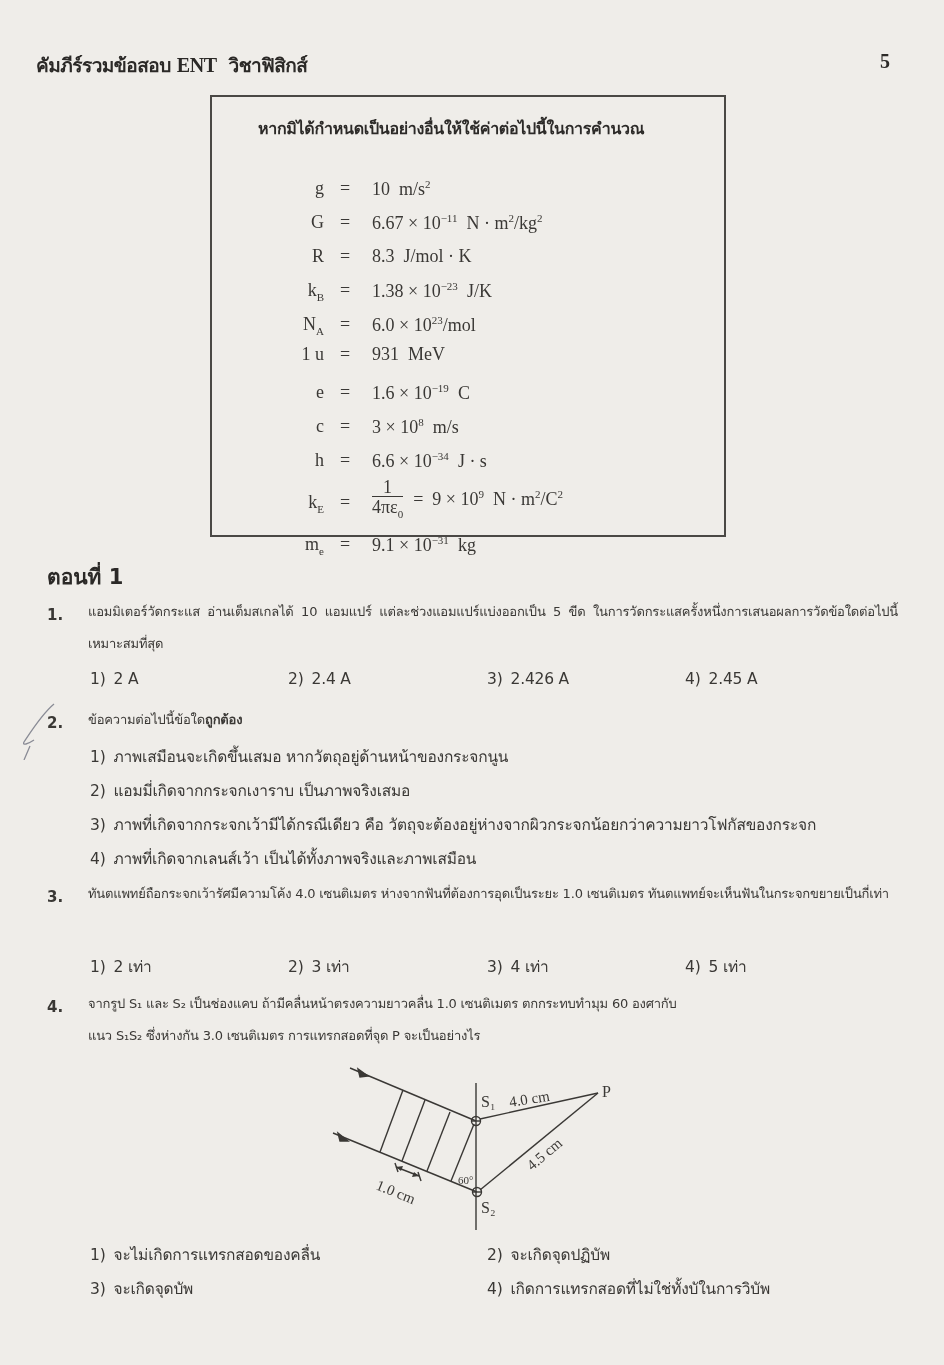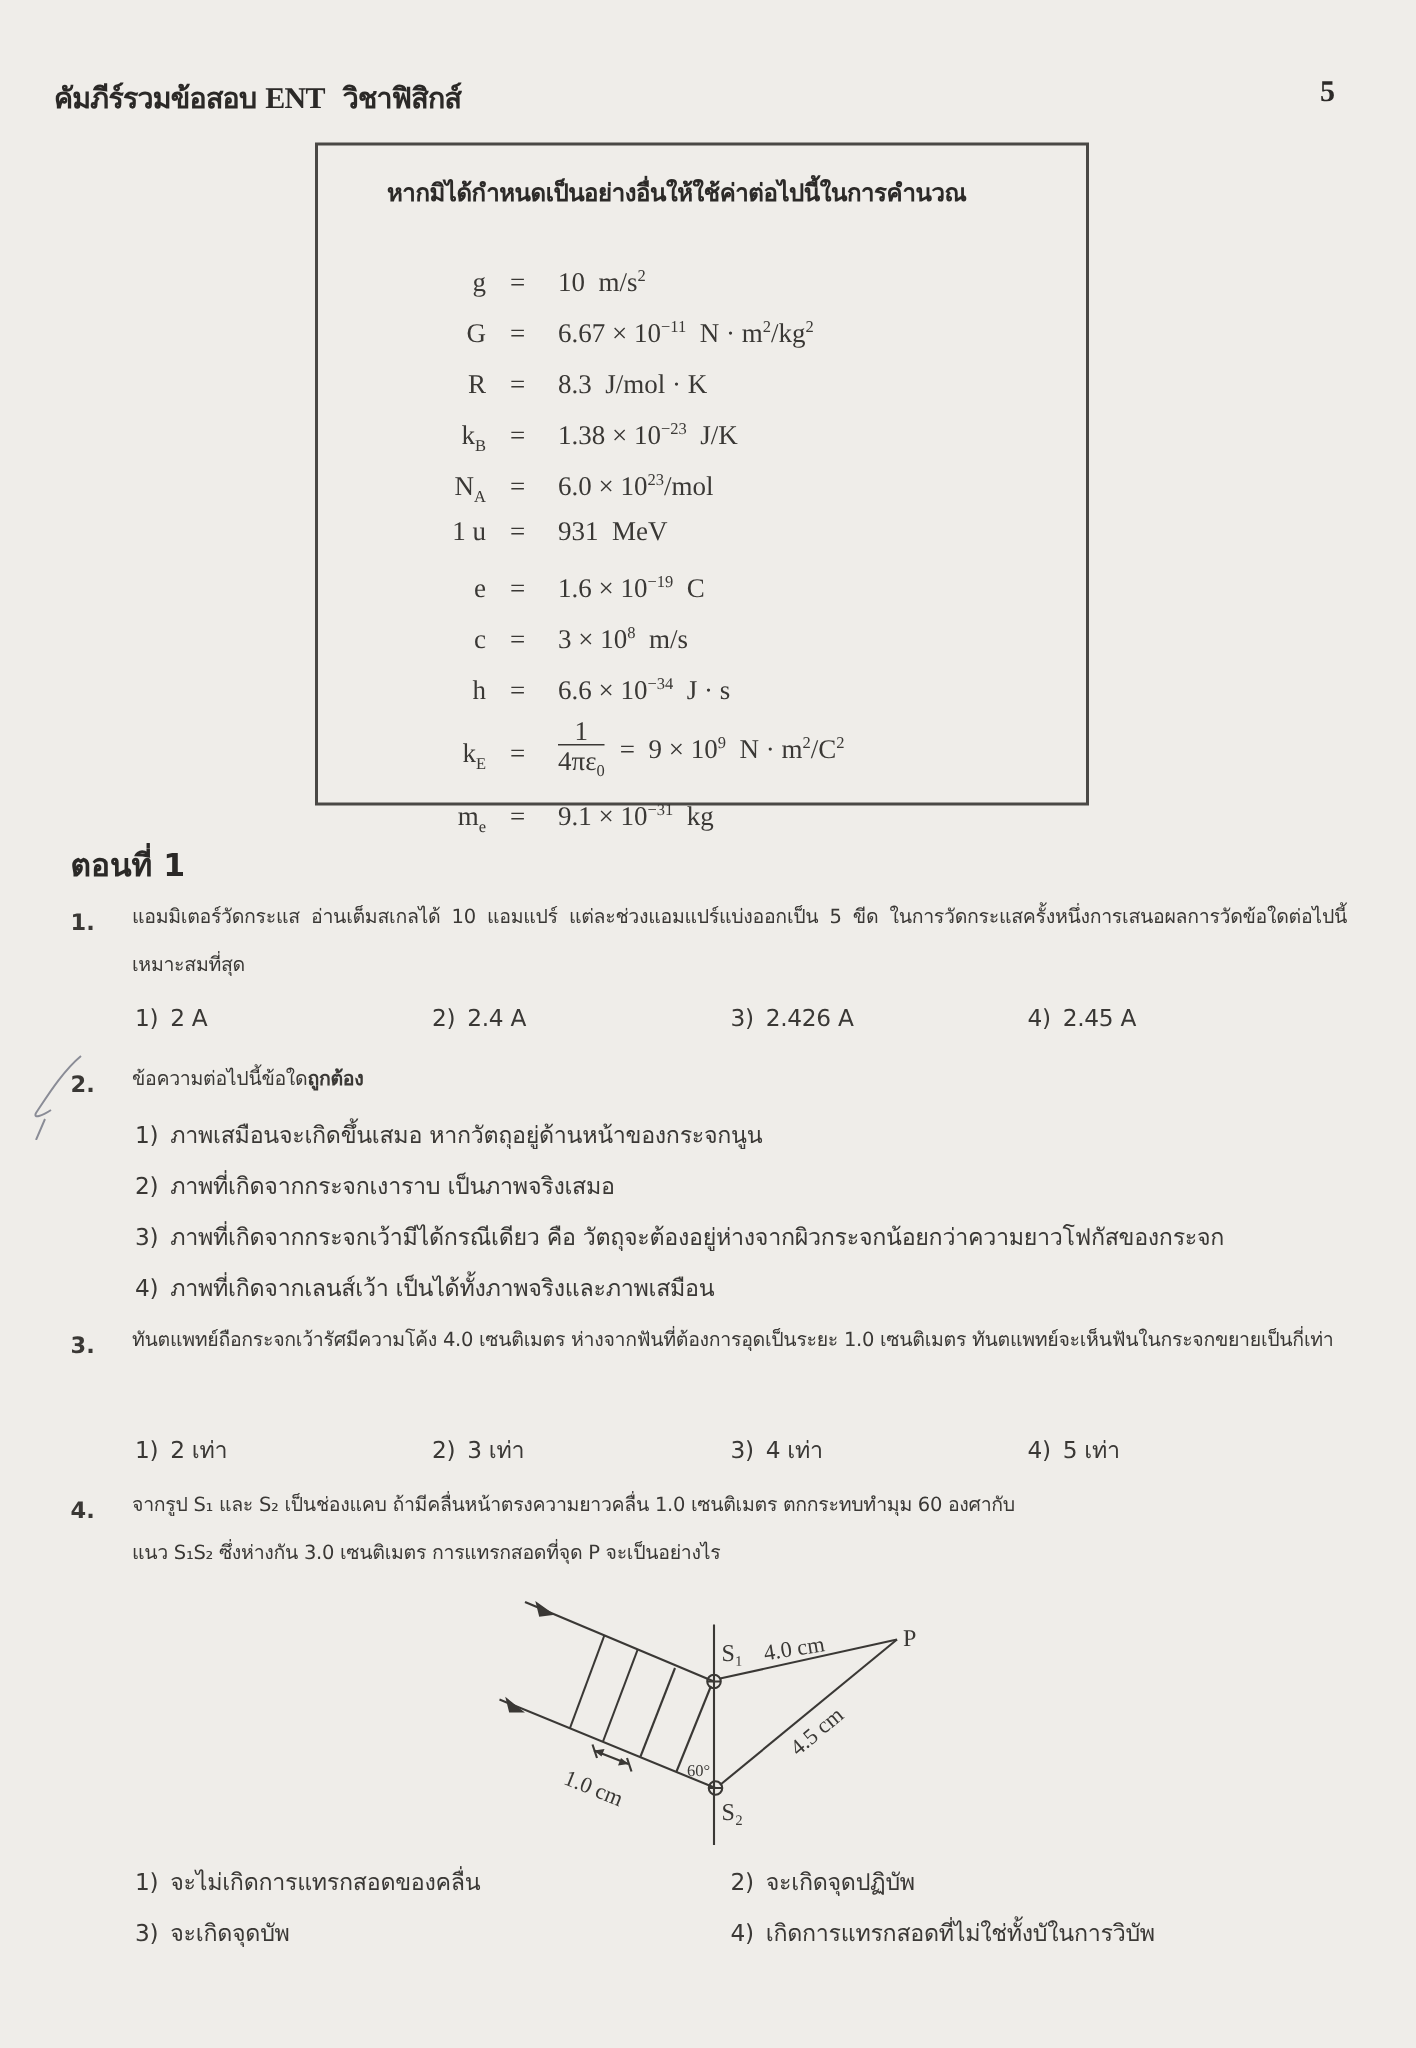--- a/index.html
+++ b/index.html
@@ -120,21 +120,21 @@
 <div class="abs opt" style="left:487px; top:670px"><span class="n">3)</span><span>2.426 A</span></div>
 <div class="abs opt" style="left:685px; top:670px"><span class="n">4)</span><span>2.45 A</span></div>
 
 <svg class="mark" width="60" height="60" viewBox="0 0 60 60">
   <path d="M34 4 C 22 14, 12 30, 4 42 C 2 46, 8 44, 14 40 M 10 46 L 4 60" stroke="#8a8c96" stroke-width="1.3" fill="none"></path>
 </svg>
 
 <div class="abs qnum" style="top:714px">2.</div>
 <div class="abs qtext" style="top:704px"><span>ข้อความต่อไปนี้ข้อใด</span><span class="bold">ถูกต้อง</span></div>
 <div class="abs opt" style="left:90px; top:744px"><span class="n">1)</span><span>ภาพเสมือนจะเกิดขึ้นเสมอ หากวัตถุอยู่ด้านหน้าของกระจกนูน</span></div>
-<div class="abs opt" style="left:90px; top:778px"><span class="n">2)</span><span>ภาพที่เกิดจากกระจกเงาราบ เป็นภาพจริงเสมอ</span></div>
+<div class="abs opt" style="left:90px; top:778px"><span class="n">2)</span><span>แอมมี่เกิดจากกระจกเงาราบ เป็นภาพจริงเสมอ</span></div>
 <div class="abs opt" style="left:90px; top:812px"><span class="n">3)</span><span>ภาพที่เกิดจากกระจกเว้ามีได้กรณีเดียว คือ วัตถุจะต้องอยู่ห่างจากผิวกระจกน้อยกว่าความยาวโฟกัสของกระจก</span></div>
 <div class="abs opt" style="left:90px; top:846px"><span class="n">4)</span><span>ภาพที่เกิดจากเลนส์เว้า เป็นได้ทั้งภาพจริงและภาพเสมือน</span></div>
 
 <div class="abs qnum" style="top:888px">3.</div>
 <div class="abs qtext" style="top:878px">ทันตแพทย์ถือกระจกเว้ารัศมีความโค้ง 4.0 เซนติเมตร ห่างจากฟันที่ต้องการอุดเป็นระยะ 1.0 เซนติเมตร ทันตแพทย์จะเห็นฟันในกระจกขยายเป็นกี่เท่า</div>
 <div class="abs opt" style="left:90px; top:954px"><span class="n">1)</span><span>2 เท่า</span></div>
 <div class="abs opt" style="left:288px; top:954px"><span class="n">2)</span><span>3 เท่า</span></div>
 <div class="abs opt" style="left:487px; top:954px"><span class="n">3)</span><span>4 เท่า</span></div>
 <div class="abs opt" style="left:685px; top:954px"><span class="n">4)</span><span>5 เท่า</span></div>
 

